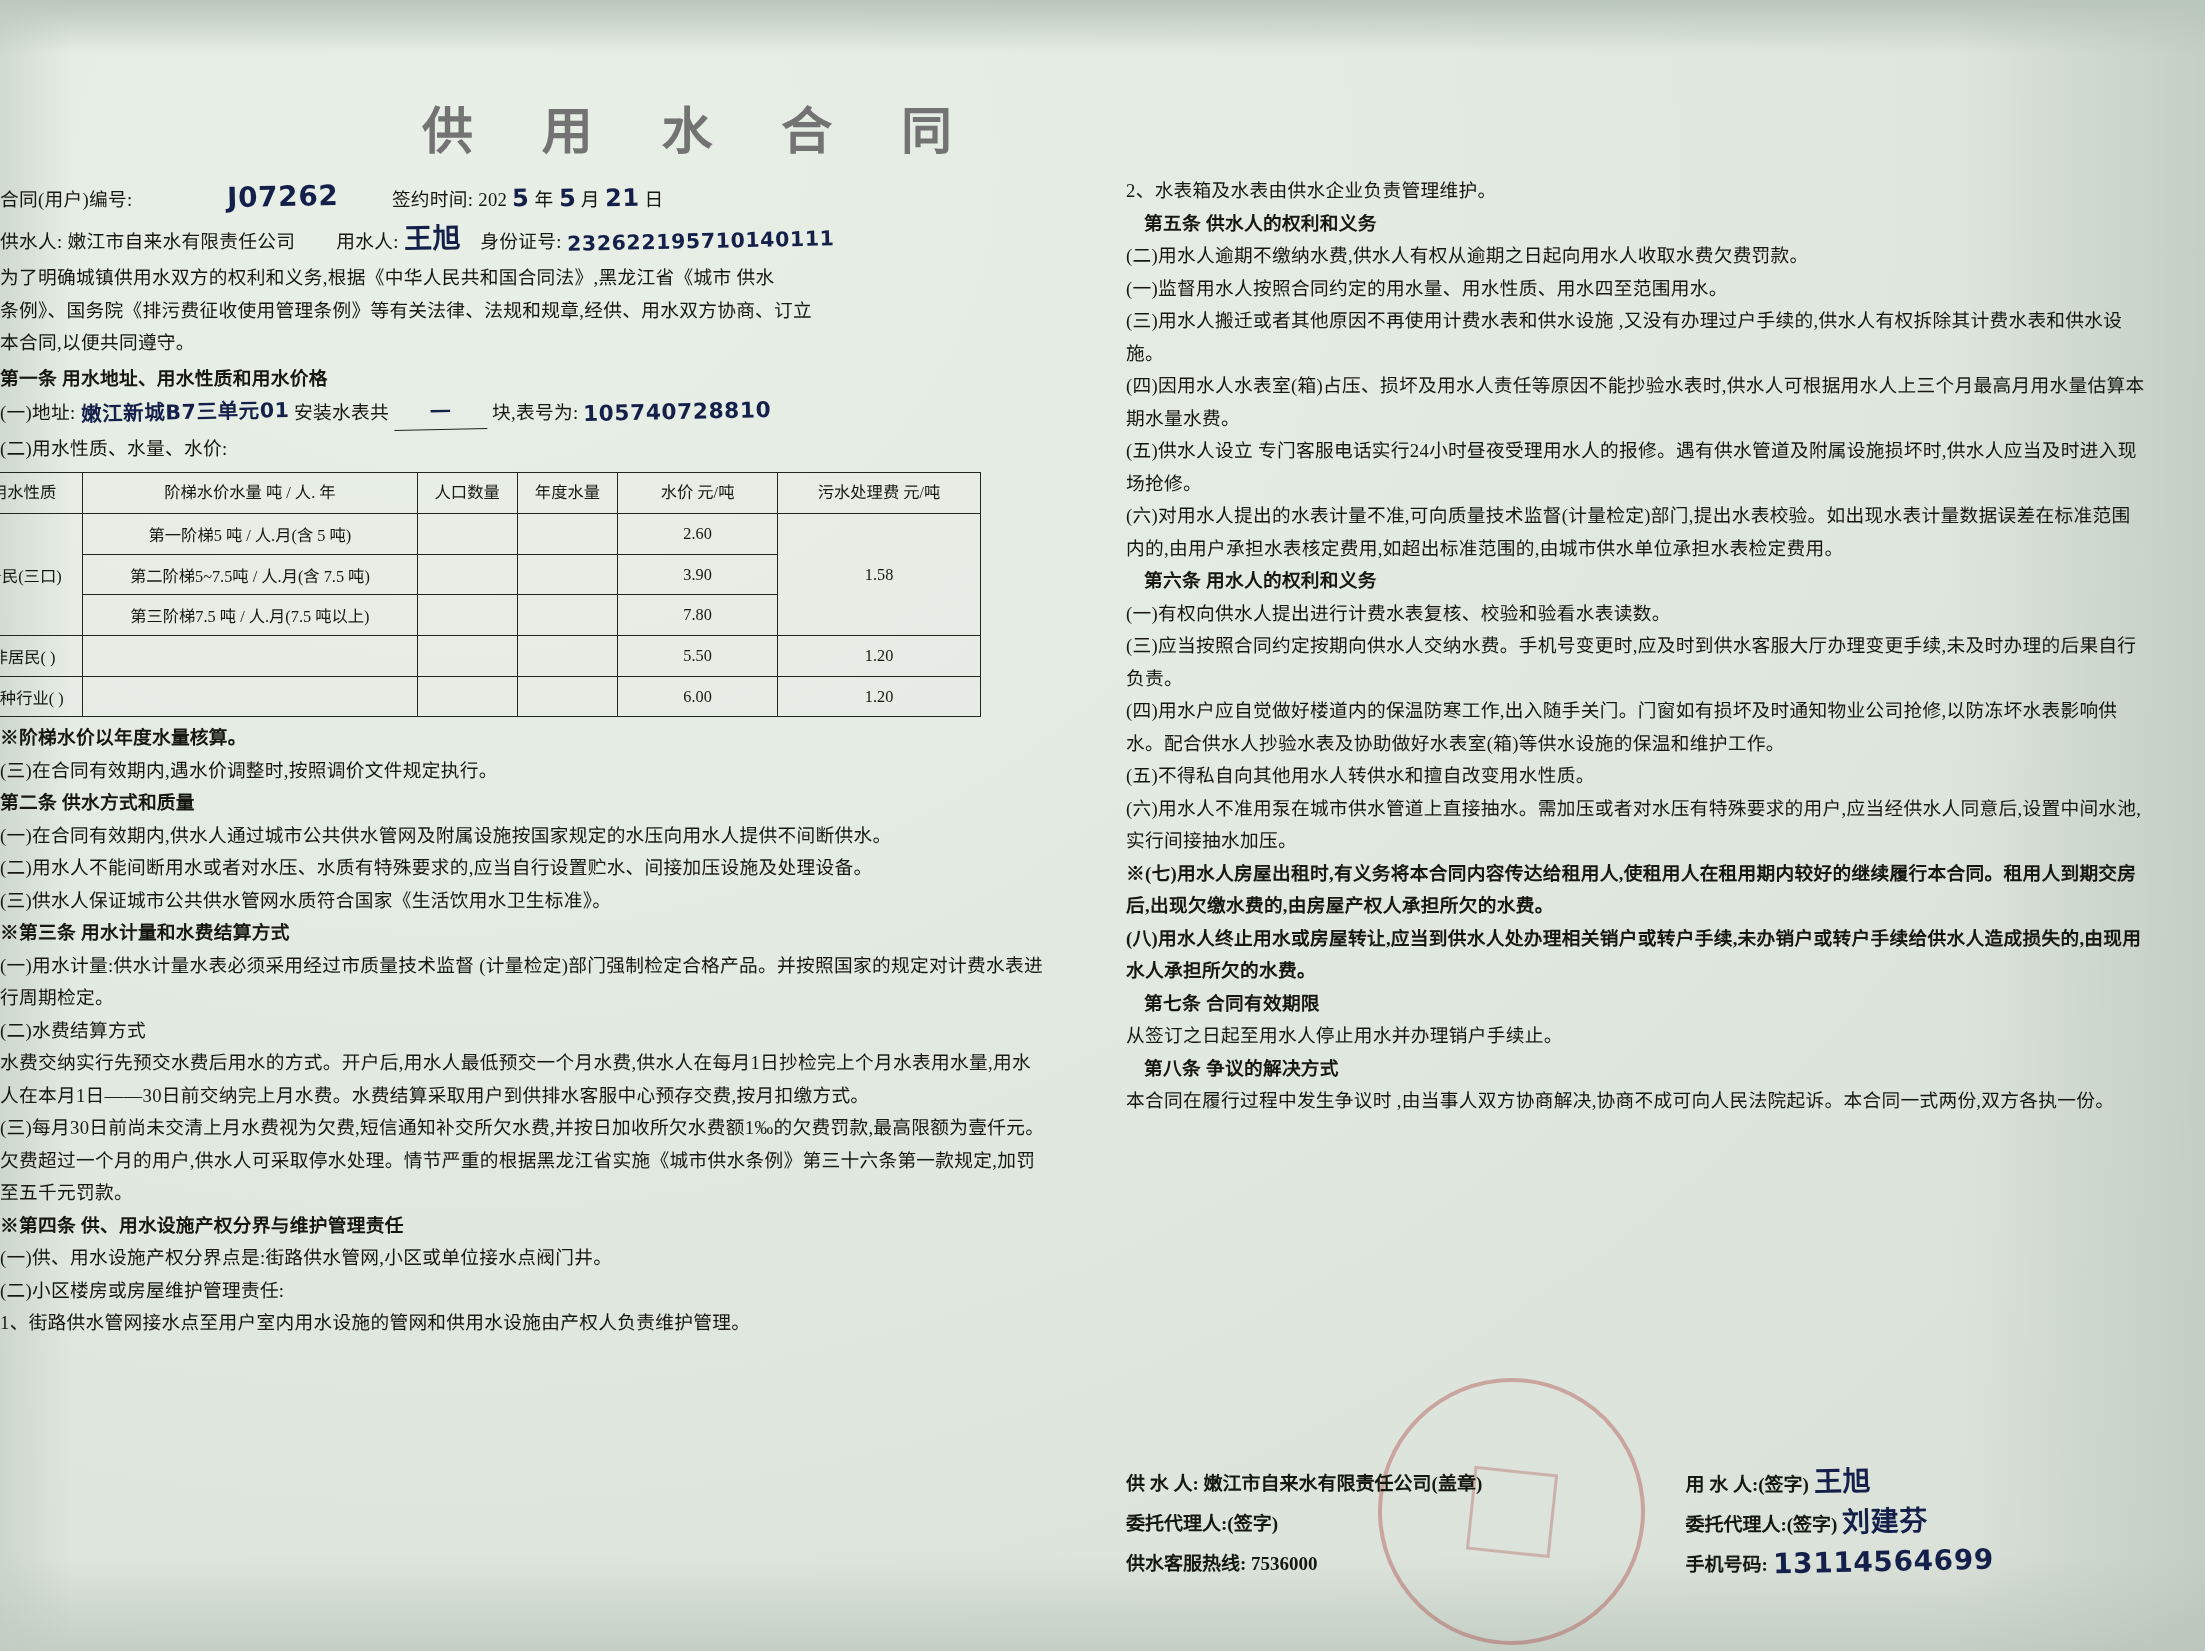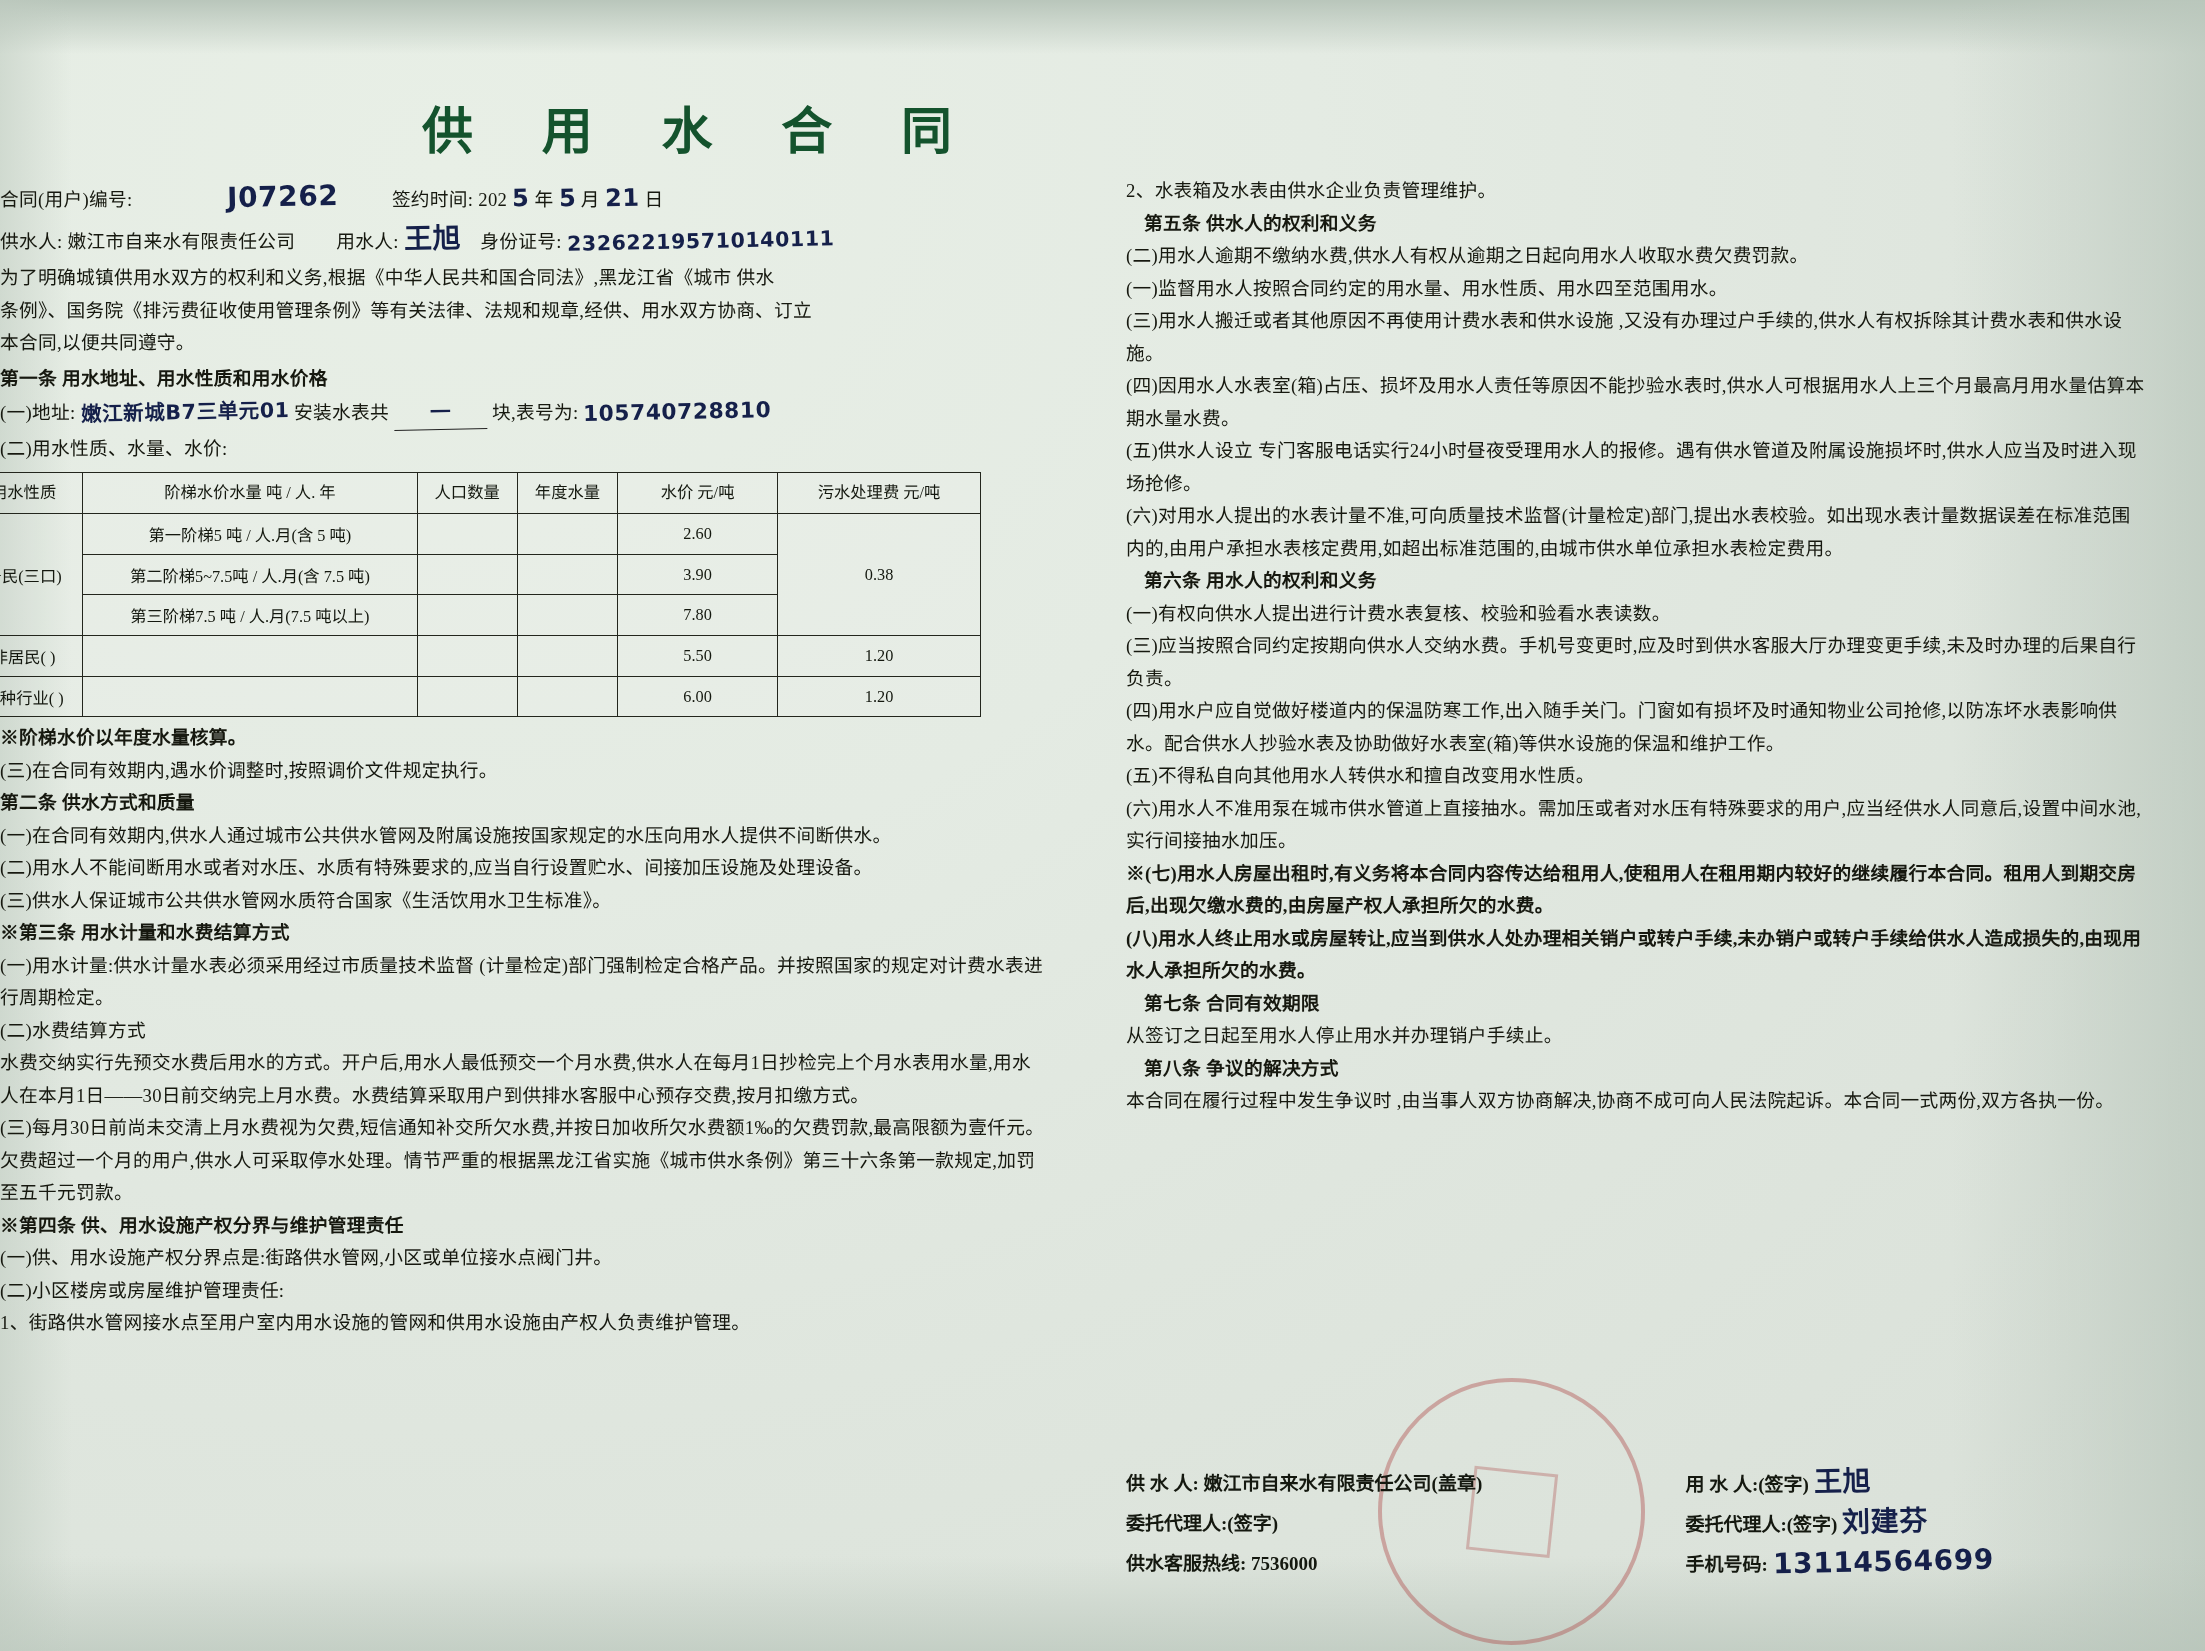--- a/index.html
+++ b/index.html
@@ -19,21 +19,21 @@
   .shade-bottom{position:absolute;left:0;bottom:0;width:100%;height:96px;background:linear-gradient(0deg,rgba(182,195,184,.65) 0%,rgba(220,229,219,0) 100%);pointer-events:none;}
   .shade-left{position:absolute;left:0;top:0;width:72px;height:100%;background:linear-gradient(90deg,rgba(190,202,191,.55) 0%,rgba(220,229,219,0) 100%);pointer-events:none;}
 
   .page{position:absolute;left:0;top:0;width:2205px;height:1652px;}
 
   .title{
     position:absolute;left:0;top:90px;width:1402px;
     text-align:center;
     font-size:51px;font-weight:bold;letter-spacing:28px;
     font-family:"Liberation Serif", serif;
-    color:#14532d;
+    color:#737373;
   }
 
   .col-left{position:absolute;left:0px;top:181px;width:1047px;}
   .col-right{position:absolute;left:1126px;top:175px;width:1023px;}
   .ln{font-size:18.7px;line-height:32.5px;color:#16180f;letter-spacing:0.3px;}
   .ln.b{font-weight:bold;}
 
   .hw{
     font-family:"DejaVu Sans", sans-serif;
     color:#15204a;
@@ -146,21 +146,21 @@
           <th style="width:193px;">污水处理费  元/吨</th>
         </tr>
       </thead>
       <tbody>
         <tr>
           <td rowspan="3">居民(三口)</td>
           <td class="lefttext">第一阶梯5   吨 / 人.月(含 5 吨)</td>
           <td></td>
           <td></td>
           <td>2.60</td>
-          <td rowspan="3">0.38</td>
+          <td rowspan="3">1.58</td>
         </tr>
         <tr>
           <td class="lefttext">第二阶梯5~7.5吨 / 人.月(含 7.5 吨)</td>
           <td></td>
           <td></td>
           <td>3.90</td>
         </tr>
         <tr>
           <td class="lefttext">第三阶梯7.5 吨 / 人.月(7.5 吨以上)</td>
           <td></td>

